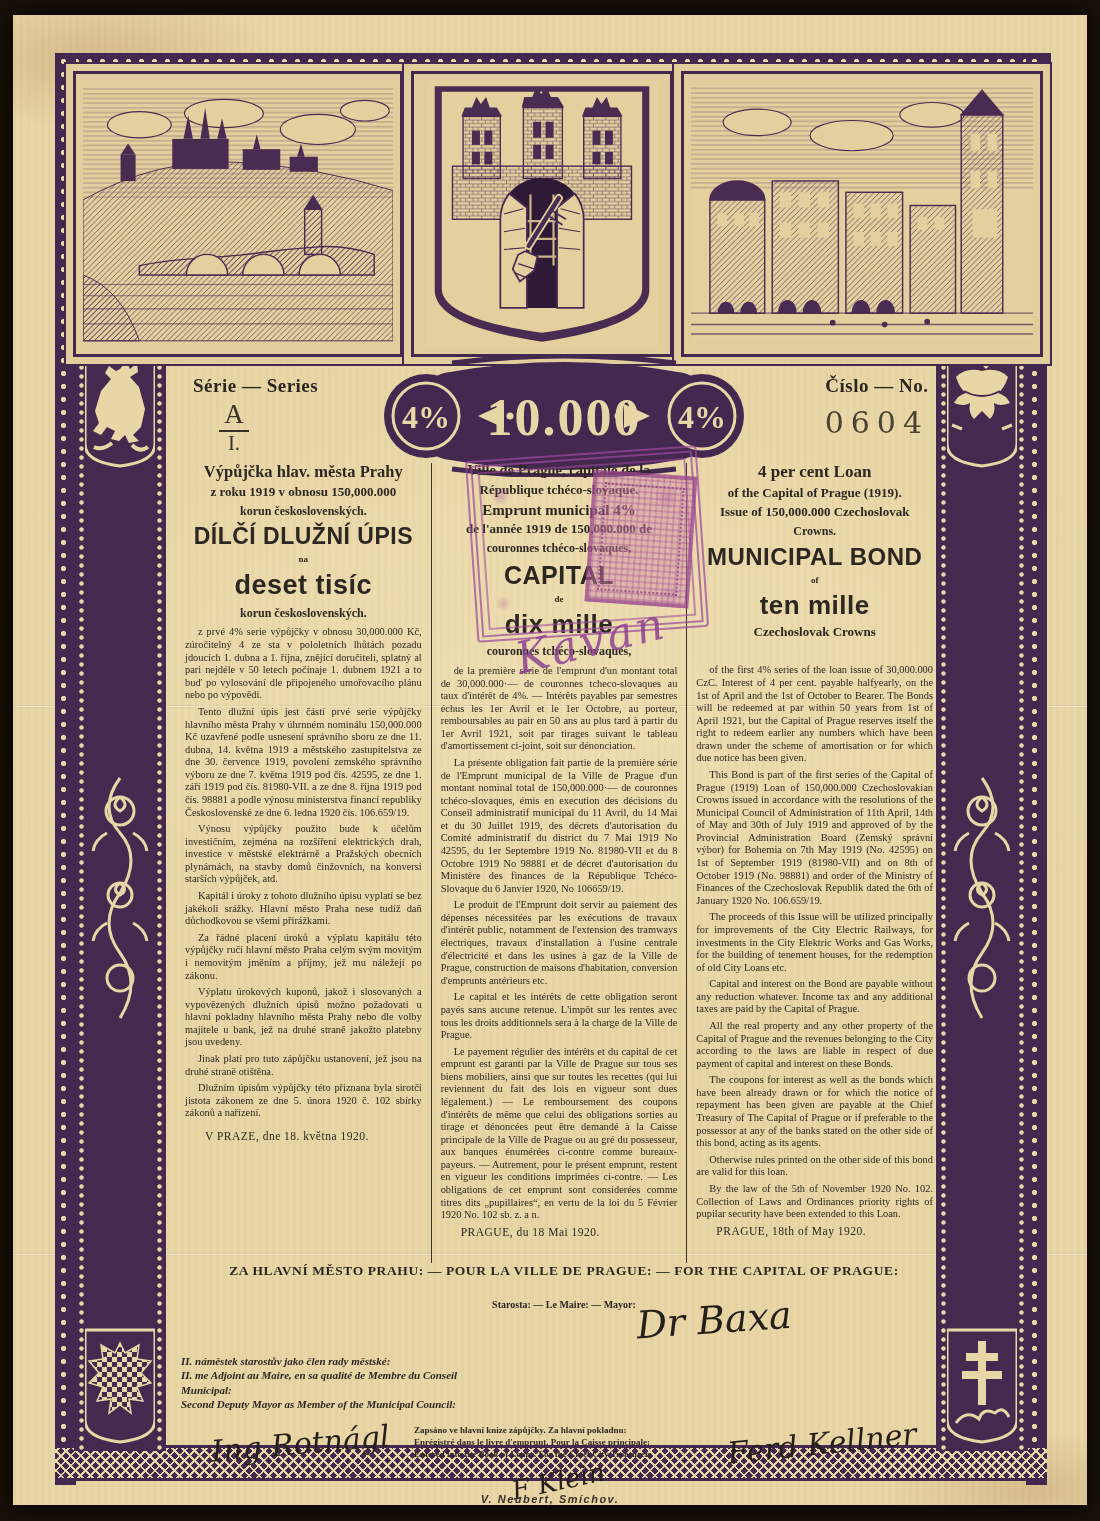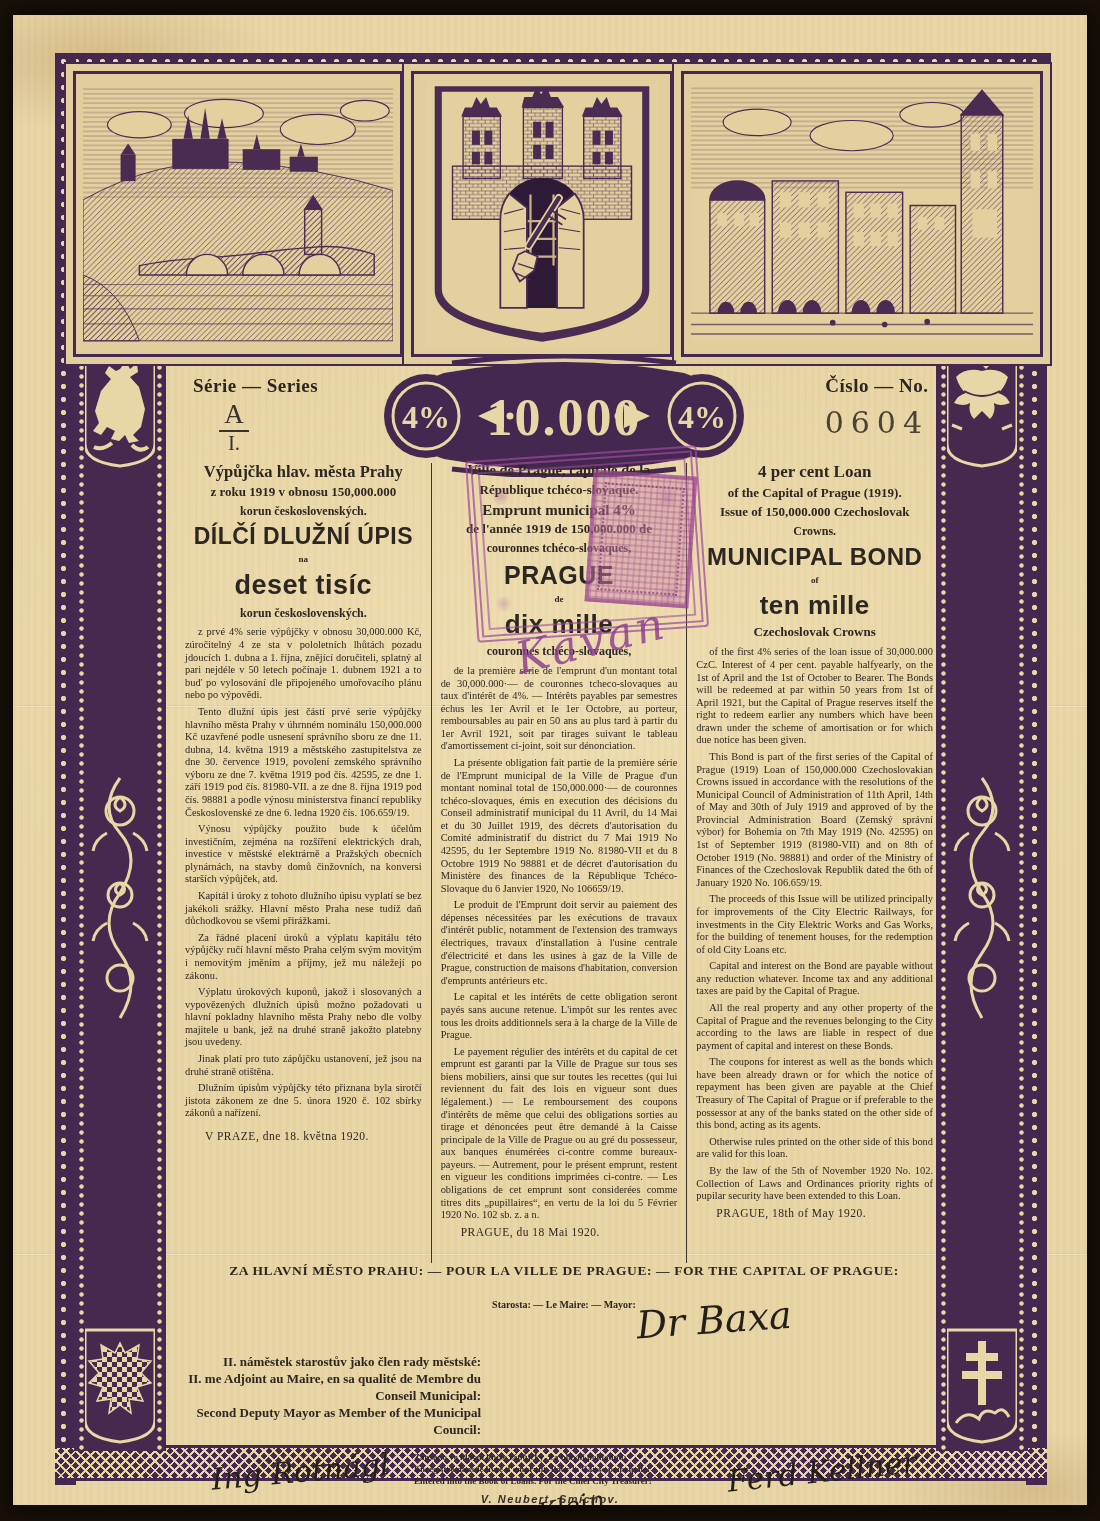--- a/index.html
+++ b/index.html
@@ -86,21 +86,21 @@
   .t2{font-weight:bold;font-size:13px;line-height:1.15;margin:1px 0 0 0;}
   .t3{font-weight:bold;font-size:12px;margin:0 0 2px 0;}
   .bighead{font-family:"Liberation Sans",sans-serif;font-weight:800;letter-spacing:.5px;color:#2d2722;margin:2px 0 0 0;}
   .sm{font-weight:bold;font-size:9px;margin:0;}
   .datep{text-indent:0 !important;margin-top:10px !important;text-align:left;padding-left:20px;font-size:11.5px;letter-spacing:.5px;}
   
   .sigzone{position:absolute;left:168px;top:1248px;width:766px;color:#2d2722;}
   .forline{text-align:center;font-weight:bold;font-size:13.5px;letter-spacing:.6px;}
   .mayorline{text-align:center;font-size:10px;font-weight:bold;margin-top:20px;}
   .siggrid{display:flex;margin-top:4px;align-items:flex-start;}
-  .cap{font-size:13px;font-weight:bold;text-align:right;line-height:1.3;width:300px;}
+  .cap{font-size:11px;font-weight:bold;text-align:left;line-height:1.3;width:300px;font-style:italic;}
   .handw{font-family:"DejaVu Serif",serif;font-style:italic;color:#241f19;}
   .mayor-sig{font-size:38px;transform:rotate(-4deg);margin-top:-16px;}
   .reg{width:300px;margin:14px auto 0 auto;font-size:9px;font-weight:bold;text-align:left;line-height:1.3;}
   .sigrow{display:flex;justify-content:space-between;align-items:flex-start;margin-top:-34px;padding:0 30px;}
   .sig-l{font-size:30px;transform:rotate(-5deg);}
   .sig-c{font-size:26px;transform:rotate(-12deg);margin-top:40px;}
   .sig-r{font-size:30px;transform:rotate(-6deg);}
   .printer{position:absolute;left:0;width:100%;top:1478px;text-align:center;
     font-family:"Liberation Sans",sans-serif;font-weight:bold;font-size:11px;letter-spacing:1.5px;color:#37302a;font-style:italic;}
   
@@ -385,41 +385,41 @@
       <p>Dlužním úpisům výpůjčky této přiznana byla sirotčí jistota zákonem ze dne 5. února 1920 č. 102 sbírky zákonů a nařízení.</p>
       <p class="datep">V PRAZE, dne 18. května 1920.</p>
     </div>
 
     <div class="col mid">
       <p class="colhead t1" style="font-size:14.5px">Ville de Prague, capitale de la</p>
       <p class="colhead t2">République tchéco-slovaque.</p>
       <p class="colhead t1" style="font-size:15px;margin-top:3px">Emprunt municipal 4%</p>
       <p class="colhead t2">de l'année 1919 de 150,000.000 de</p>
       <p class="colhead t3">couronnes tchéco-slovaques,</p>
-      <p class="colhead bighead" style="font-size:25px">PRAGUE</p>
+      <p class="colhead bighead" style="font-size:25px">CAPITAL</p>
       <p class="colhead sm">de</p>
       <p class="colhead bighead" style="font-size:26px">dix mille</p>
       <p class="colhead t3" style="margin-bottom:6px">couronnes tchéco-slovaques,</p>
       <p>de la première série de l'emprunt d'un montant total de 30,000.000·— de couronnes tcheco-slovaques au taux d'intérêt de 4%. — Intérêts payables par semestres échus les 1er Avril et le 1er Octobre, au porteur, remboursables au pair en 50 ans au plus tard à partir du 1er Avril 1921, soit par tirages suivant le tableau d'amortissement ci-joint, soit sur dénonciation.</p>
       <p>La présente obligation fait partie de la première série de l'Emprunt municipal de la Ville de Prague d'un montant nominal total de 150,000.000·— de couronnes tchéco-slovaques, émis en execution des décisions du Conseil administratif municipal du 11 Avril, du 14 Mai et du 30 Juillet 1919, des décrets d'autorisation du Comité administratif du district du 7 Mai 1919 No 42595, du 1er Septembre 1919 No. 81980-VII et du 8 Octobre 1919 No 98881 et de décret d'autorisation du Ministère des finances de la République Tchéco-Slovaque du 6 Janvier 1920, No 106659/19.</p>
       <p>Le produit de l'Emprunt doit servir au paiement des dépenses nécessitées par les exécutions de travaux d'intérêt public, notamment de l'extension des tramways électriques, travaux d'installation à l'usine centrale d'électricité et dans les usines à gaz de la Ville de Prague, construction de maisons d'habitation, conversion d'emprunts antérieurs etc.</p>
       <p>Le capital et les intérêts de cette obligation seront payés sans aucune retenue. L'impôt sur les rentes avec tous les droits additionnels sera à la charge de la Ville de Prague.</p>
       <p>Le payement régulier des intérêts et du capital de cet emprunt est garanti par la Ville de Prague sur tous ses biens mobiliers, ainsi que sur toutes les recettes (qui lui reviennent du fait des lois en vigueur sont dues légalement.) — Le remboursement des coupons d'intérêts de même que celui des obligations sorties au tirage et dénoncées peut être demandé à la Caisse principale de la Ville de Prague ou au gré du possesseur, aux banques énumérées ci-contre comme bureaux-payeurs. — Autrement, pour le présent emprunt, restent en vigueur les conditions imprimées ci-contre. — Les obligations de cet emprunt sont considerées comme titres dits „pupillaires“, en vertu de la loi du 5 Février 1920 No. 102 sb. z. a n.</p>
       <p class="datep" style="margin-top:2px !important">PRAGUE, du 18 Mai 1920.</p>
     </div>
 
     <div class="col">
       <p class="colhead t1" style="font-size:17px">4 per cent Loan</p>
       <p class="colhead t2">of the Capital of Prague (1919).</p>
       <p class="colhead t2">Issue of 150,000.000 Czechoslovak</p>
       <p class="colhead t3">Crowns.</p>
       <p class="colhead bighead" style="font-size:24px">MUNICIPAL BOND</p>
       <p class="colhead sm">of</p>
       <p class="colhead bighead" style="font-size:26px">ten mille</p>
-      <p class="colhead t2" style="margin-bottom:6px">Czechoslovak Crowns</p>
+      <p class="colhead t2" style="margin-bottom:24px">Czechoslovak Crowns</p>
       <p>of the first 4% series of the loan issue of 30,000.000 CzC. Interest of 4 per cent. payable halfyearly, on the 1st of April and the 1st of October to Bearer. The Bonds will be redeemed at par within 50 years from 1st of April 1921, but the Capital of Prague reserves itself the right to redeem earlier any numbers which have been drawn under the scheme of amortisation or for which due notice has been given.</p>
       <p>This Bond is part of the first series of the Capital of Prague (1919) Loan of 150,000.000 Czechoslovakian Crowns issued in accordance with the resolutions of the Municipal Council of Administration of 11th April, 14th of May and 30th of July 1919 and approved of by the Provincial Administration Board (Zemský správní výbor) for Bohemia on 7th May 1919 (No. 42595) on 1st of September 1919 (81980-VII) and on 8th of October 1919 (No. 98881) and order of the Ministry of Finances of the Czechoslovak Republik dated the 6th of January 1920 No. 106.659/19.</p>
       <p>The proceeds of this Issue will be utilized principally for improvements of the City Electric Railways, for investments in the City Elektric Works and Gas Works, for the building of tenement houses, for the redemption of old City Loans etc.</p>
       <p>Capital and interest on the Bond are payable without any reduction whatever. Income tax and any additional taxes are paid by the Capital of Prague.</p>
       <p>All the real property and any other property of the Capital of Prague and the revenues belonging to the City according to the laws are liable in respect of due payment of capital and interest on these Bonds.</p>
       <p>The coupons for interest as well as the bonds which have been already drawn or for which the notice of repayment has been given are payable at the Chief Treasury of The Capital of Prague or if preferable to the possessor at any of the banks stated on the other side of this bond, acting as its agents.</p>
       <p>Otherwise rules printed on the other side of this bond are valid for this loan.</p>
       <p>By the law of the 5th of November 1920 No. 102. Collection of Laws and Ordinances priority rights of pupilar security have been extended to this Loan.</p>
       <p class="datep" style="margin-top:2px !important">PRAGUE, 18th of May 1920.</p>
     </div>

